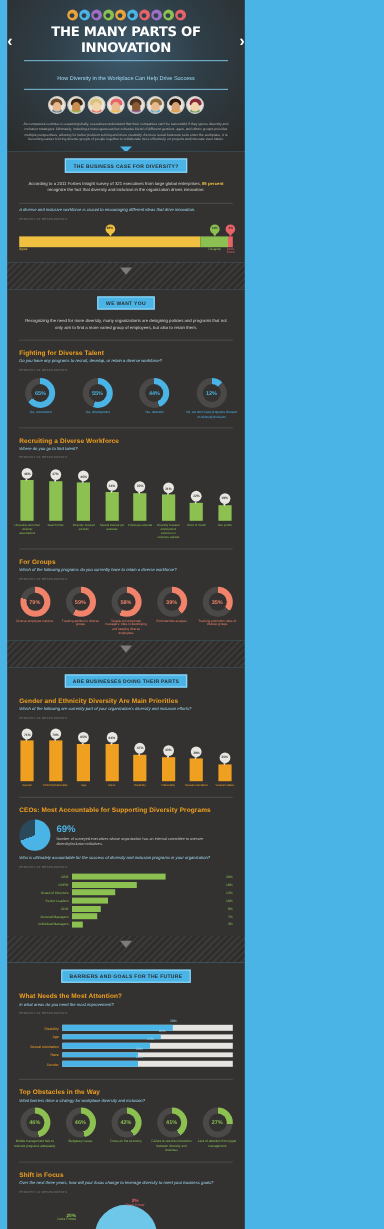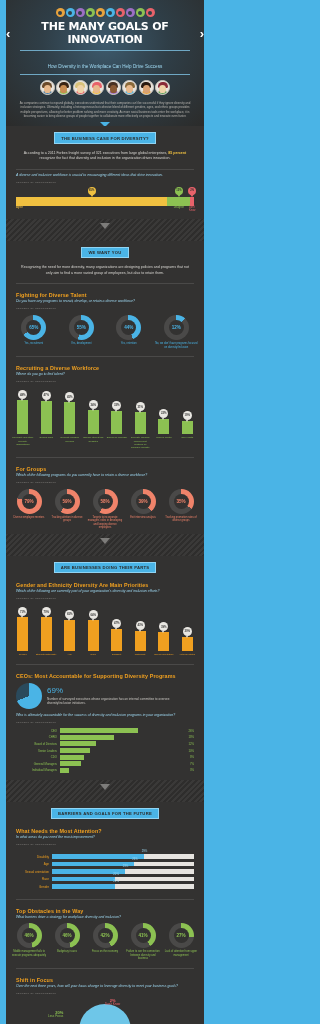--- a/index.html
+++ b/index.html
@@ -199,21 +199,21 @@
     border-left: 1.5px solid transparent; border-right: 1.5px solid transparent;
     border-top: 2.5px solid #e9e7e2;
   }
   .vbar { width: 11px; }
   .vlabels { display: flex; justify-content: space-around; padding: 2px 5px 5px; }
   .vlabel { flex: 1; font-size: 2.4px; line-height: 1.3; text-align: center; padding: 0 1px; }
 
   
   .pie-block { display: flex; align-items: center; gap: 5px; padding: 3px 10px 4px; }
   .pie69 { width: 26px; height: 26px; border-radius: 50%; flex: none; }
-  .pie-text .big { color: #4ab4e6; font-size: 8px; font-weight: normal; line-height: 1; }
+  .pie-text .big { color: #4ab4e6; font-size: 8px; font-weight: bold; line-height: 1; }
   .pie-text .small { color: #c9c6c1; font-size: 3.1px; line-height: 1.5; margin-top: 1.5px; }
 
   
   .hrow { display: flex; align-items: center; padding: .8px 10px; }
   .hrow .hlab { width: 44px; text-align: right; font-size: 2.8px; padding-right: 3px; }
   .hrow .htrack { flex: 1; height: 5px; background: transparent; position: relative; }
   .hrow .hfill { height: 100%; }
   .hrow .hval { font-size: 2.8px; padding-left: 2px; }
 
   .arow { padding: 1.5px 10px; display: flex; align-items: center; }
@@ -248,21 +248,21 @@
         <div class="gear" style="background: rgb(232, 163, 61);"></div>
         <div class="gear" style="background: rgb(74, 180, 230);"></div>
         <div class="gear" style="background: rgb(232, 98, 106);"></div>
         <div class="gear" style="background: rgb(156, 110, 196);"></div>
         <div class="gear" style="background: rgb(140, 193, 82);"></div>
         <div class="gear" style="background: rgb(232, 98, 106);"></div>
       </div>
 
     <div class="title-row">
       <span class="chev">‹</span>
-      <div class="main-title">THE MANY GOALS OF INNOVATION</div>
+      <div class="main-title">THE MANY PARTS OF INNOVATION</div>
       <span class="chev">›</span>
     </div>
 
     <div class="subtitle-bar">
       <span>How Diversity in the Workplace Can Help Drive Success</span>
     </div>
 
     <div class="avatars" id="avatars">
         <div class="av">
           <div class="body" style="background: rgb(74, 127, 168);"></div>

